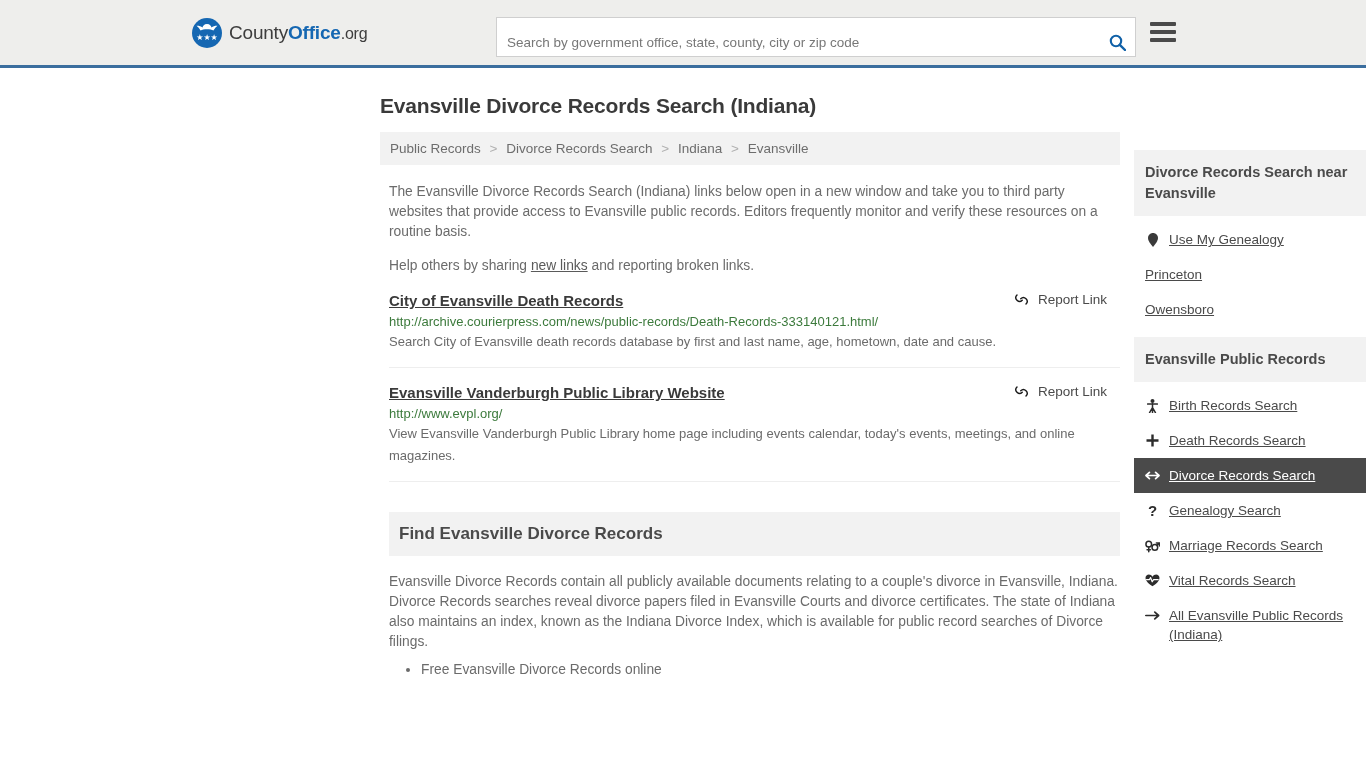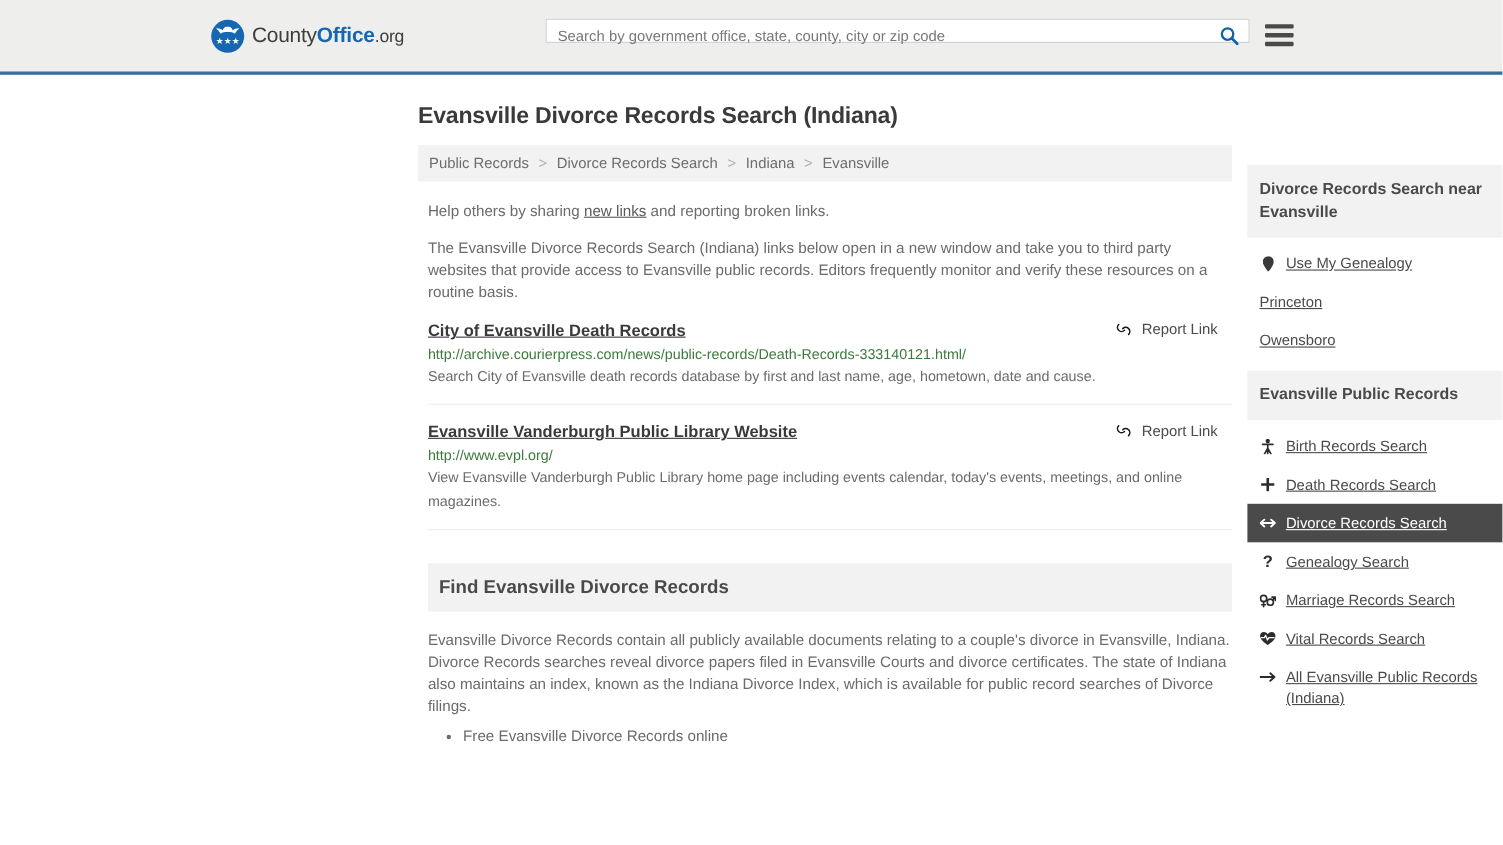--- a/index.html
+++ b/index.html
@@ -60,25 +60,25 @@
   }
   .brand-text .w1 { color: #3d3d3d; }
   .brand-text .w2 { color: #1567b2; font-weight: bold; }
   .brand-text .w3 { color: #3d3d3d; font-size: 16px; }
 
   .search-wrap {
     position: absolute;
     left: 496px;
     top: 17px;
     width: 640px;
-    height: 22px;
+    height: 40px;
     background: #ffffff;
     border: 1px solid #cfcfcf;
     display: flex;
-    align-items: flex-start;
+    align-items: flex-end;
   }
   .search-input {
     flex: 1 1 auto;
     border: 0;
     outline: none;
     height: 28px;
     padding: 0 10px;
     font-size: 13.5px;
     font-family: "Liberation Sans", sans-serif;
     color: #444;
@@ -320,22 +320,22 @@
           <a href="#">Public Records</a>
           <span class="sep">&gt;</span>
           <a href="#">Divorce Records Search</a>
           <span class="sep">&gt;</span>
           <a href="#">Indiana</a>
           <span class="sep">&gt;</span>
           <a href="#">Evansville</a>
         </div>
 
         <div class="intro">
+          <p>The Evansville Divorce Records Search (Indiana) links below open in a new window and take you to third party websites that provide access to Evansville public records. Editors frequently monitor and verify these resources on a routine basis.</p>
           <p><span>Help others by sharing </span><a href="#">new links</a><span> and reporting broken links.</span></p>
-          <p>The Evansville Divorce Records Search (Indiana) links below open in a new window and take you to third party websites that provide access to Evansville public records. Editors frequently monitor and verify these resources on a routine basis.</p>
         </div>
 
         <div class="result">
           <div class="result-head">
             <a class="result-title" href="#">City of Evansville Death Records</a>
             <div class="report-link">
               <svg width="15" height="15" viewBox="0 0 16 16">
                 <path d="M2 2 L14 14 M14 2 L2 14" fill="none" stroke="#1a1a1a" stroke-width="1.4" opacity="0"></path>
                 <path d="M3.2 3.2 C1.6 4.8 1.6 7.2 3.2 8.8 C4.8 10.4 7.2 10.4 8.8 8.8" fill="none" stroke="#1a1a1a" stroke-width="1.5" stroke-linecap="round"></path>
                 <path d="M12.8 12.8 C14.4 11.2 14.4 8.8 12.8 7.2 C11.2 5.6 8.8 5.6 7.2 7.2" fill="none" stroke="#1a1a1a" stroke-width="1.5" stroke-linecap="round"></path>

